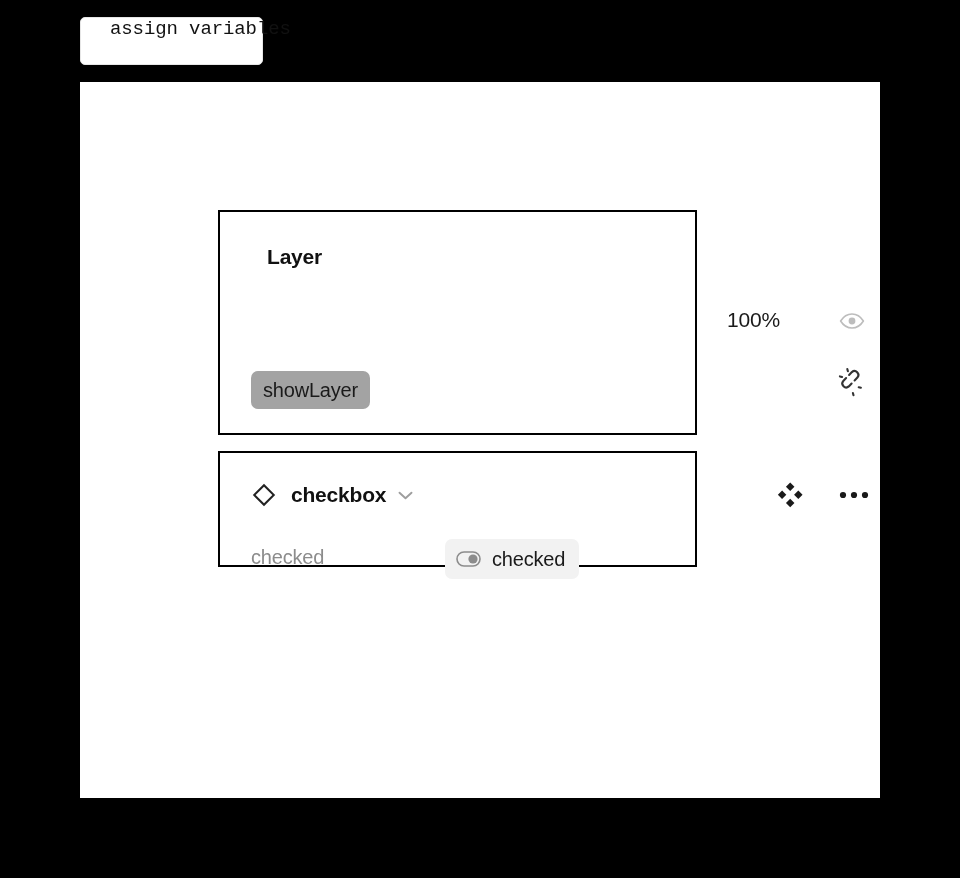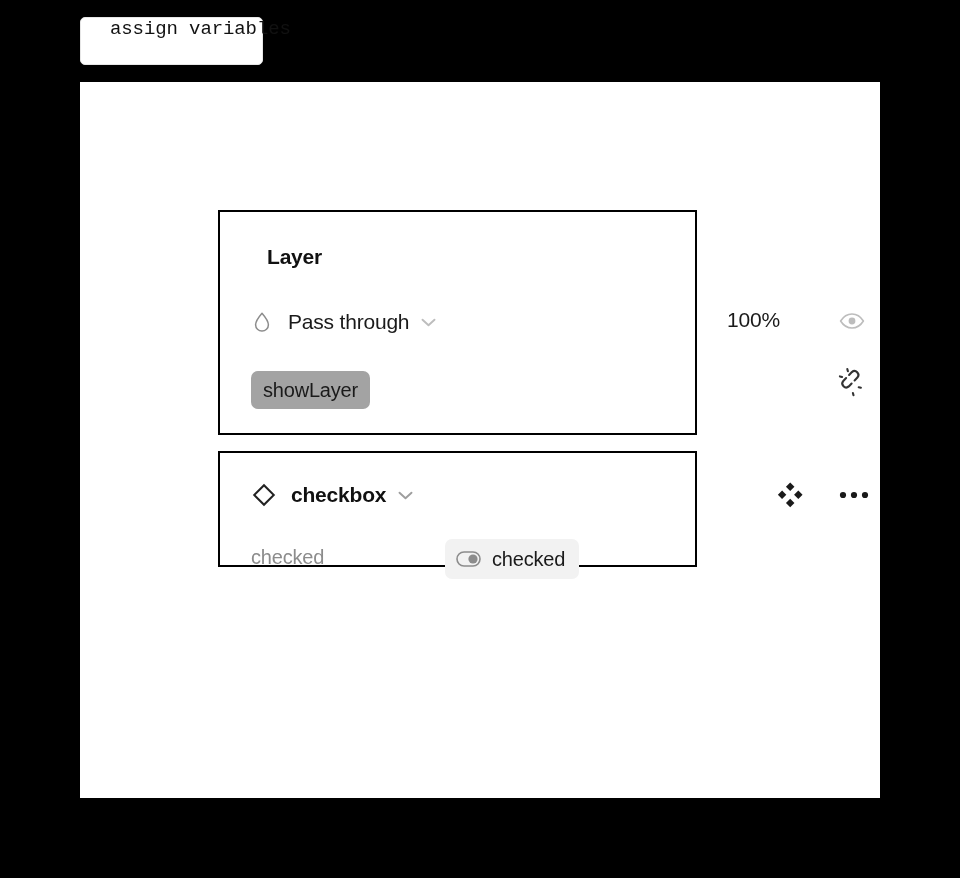--- a/index.html
+++ b/index.html
@@ -246,33 +246,20 @@
 </style>
 </head>
 <body>
 
 <div id="canvas">
 
   <div class="panel" id="layer-panel">
 
     <div class="panel-title">Layer</div>
 
-    <div class="blend-row">
-      <span class="drop-icon">
-        <svg width="18" height="22" viewBox="0 0 18 22" aria-hidden="true">
-          <path d="M9 2.2 C9 2.2 2.6 9.6 2.6 13.8 C2.6 17.5 5.5 20 9 20 C12.5 20 15.4 17.5 15.4 13.8 C15.4 9.6 9 2.2 9 2.2 Z" fill="none" stroke="#8c8c8c" stroke-width="1.5" stroke-linejoin="round"></path>
-        </svg>
-      </span>
-      <span class="blend-label">Pass through</span>
-      <span class="chev">
-        <svg width="15" height="9" viewBox="0 0 15 9" aria-hidden="true">
-          <path d="M1.5 1.7 L7.5 7.3 L13.5 1.7" fill="none" stroke="#bdbdbd" stroke-width="1.9" stroke-linecap="round" stroke-linejoin="round"></path>
-        </svg>
-      </span>
-    </div>
 
     <div class="opacity-val">100%</div>
 
     <div class="eye-btn">
       <svg width="26" height="18" viewBox="0 0 26 18" aria-hidden="true">
         <path d="M1.6 9 C4.6 4.2 8.6 2 13 2 C17.4 2 21.4 4.2 24.4 9 C21.4 13.8 17.4 16 13 16 C8.6 16 4.6 13.8 1.6 9 Z" fill="none" stroke="#bdbdbd" stroke-width="1.6" stroke-linejoin="round"></path>
         <circle cx="13" cy="9" r="3.4" fill="#bdbdbd"></circle>
       </svg>
     </div>
 

